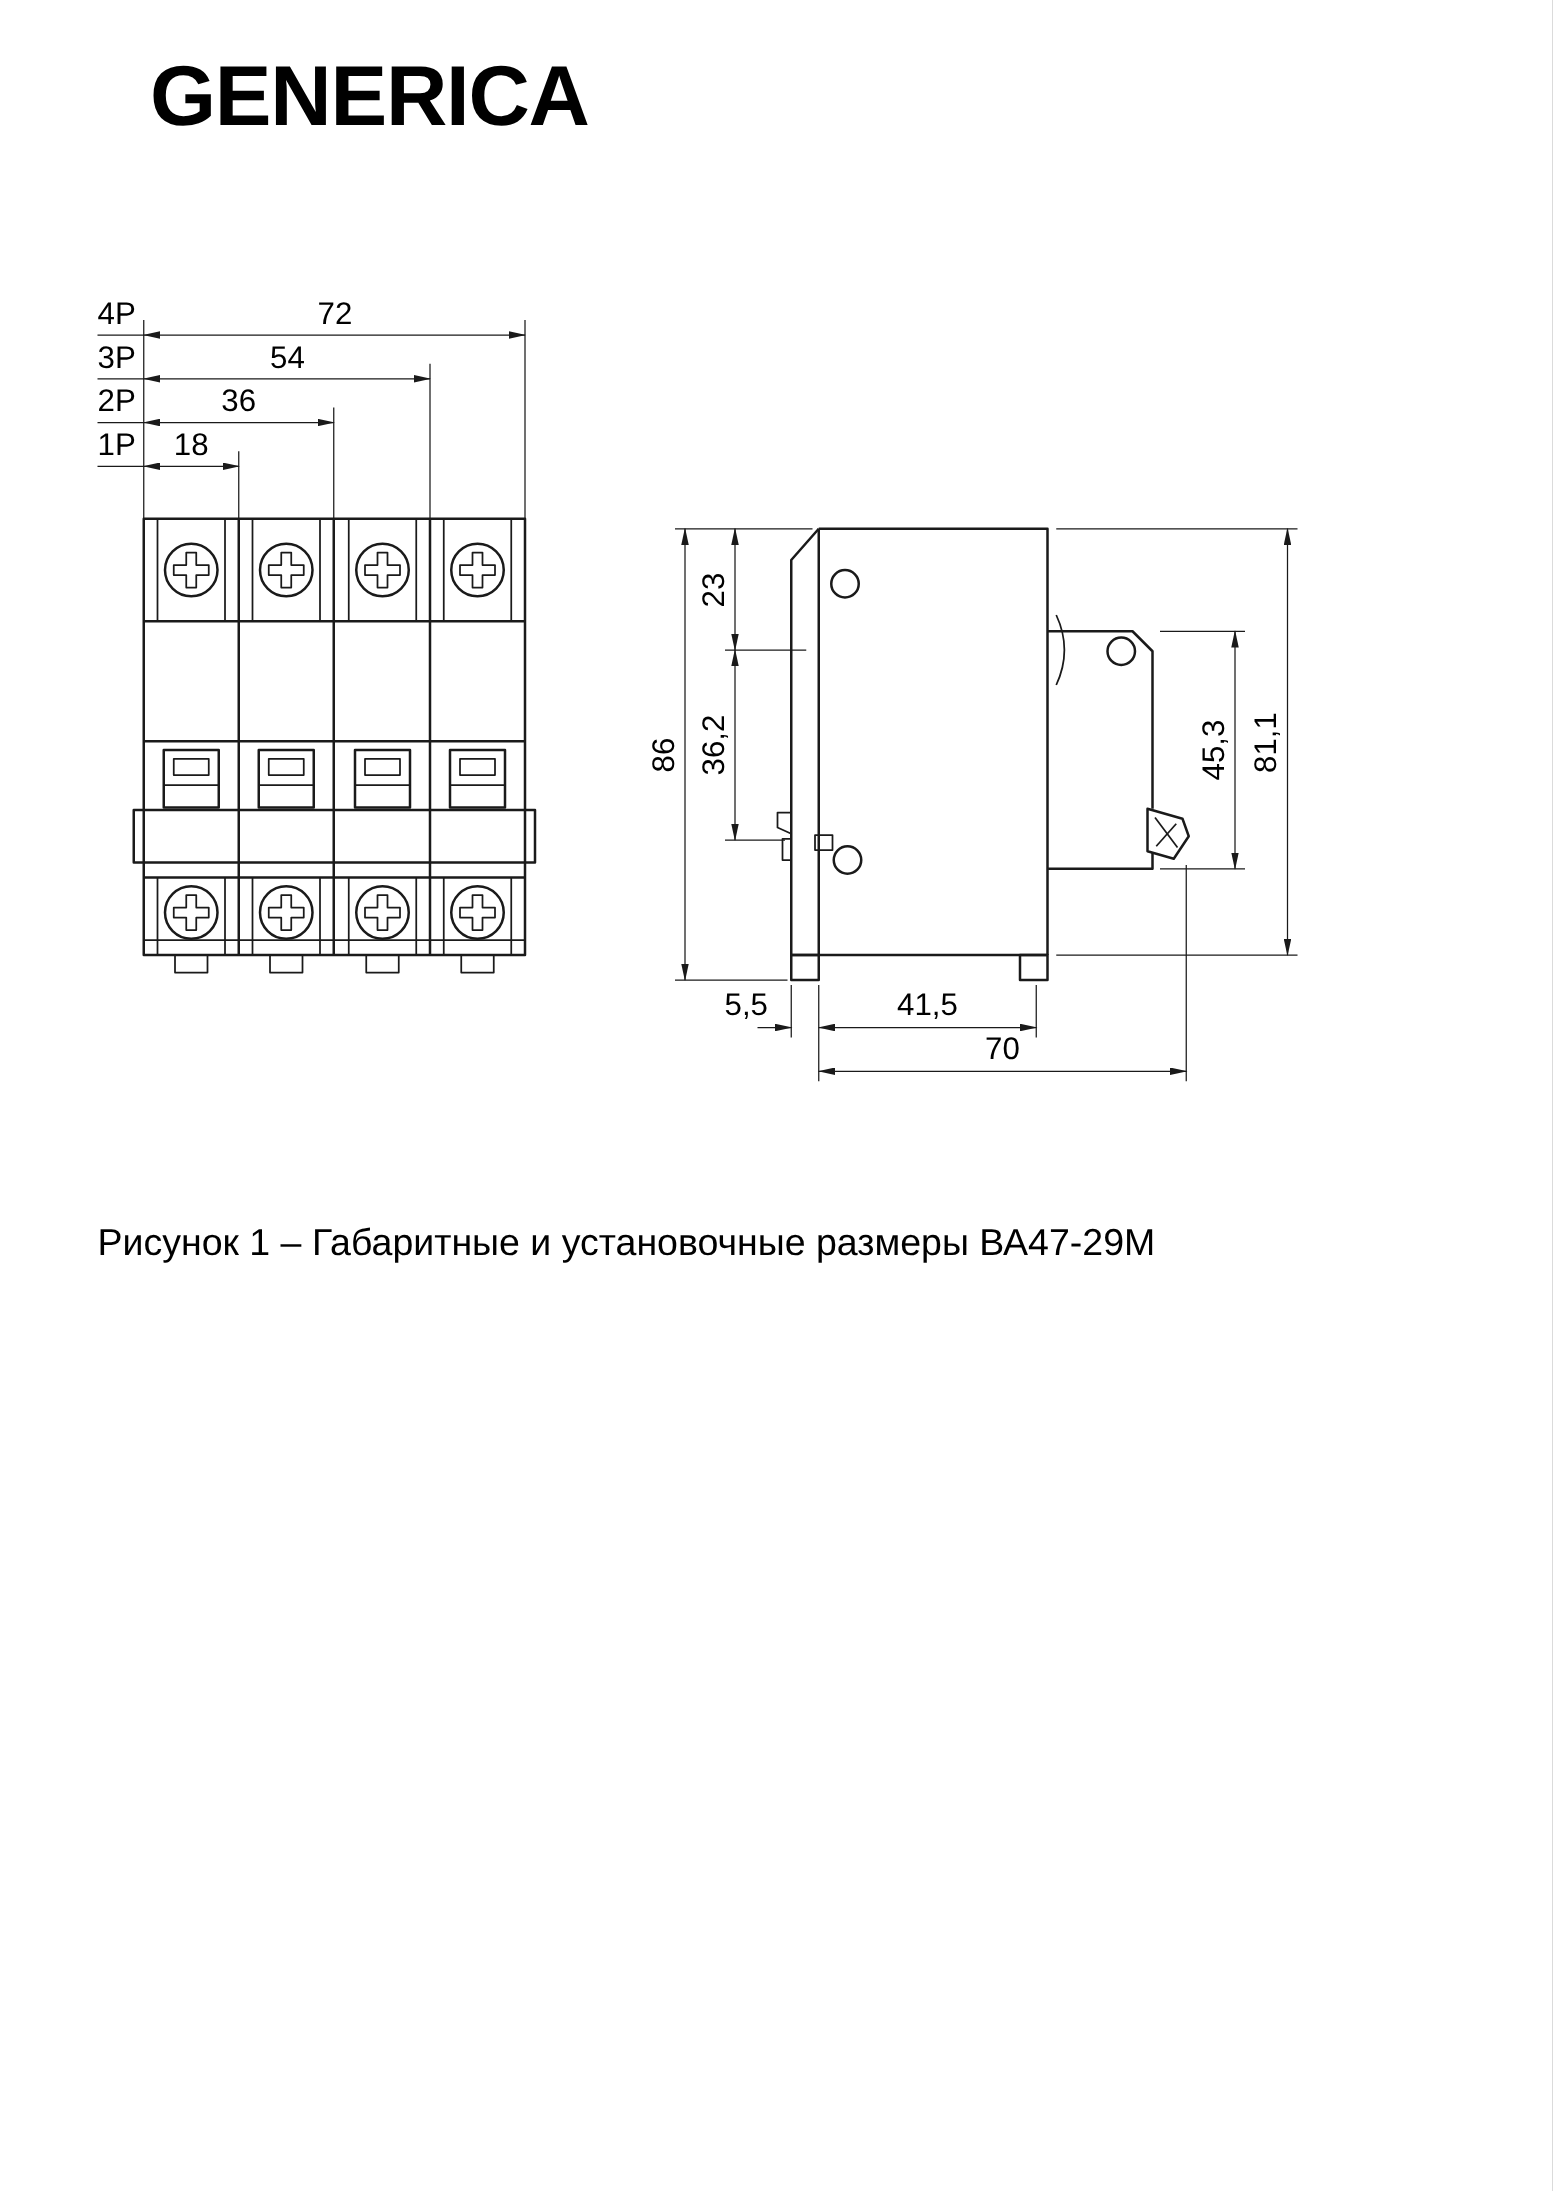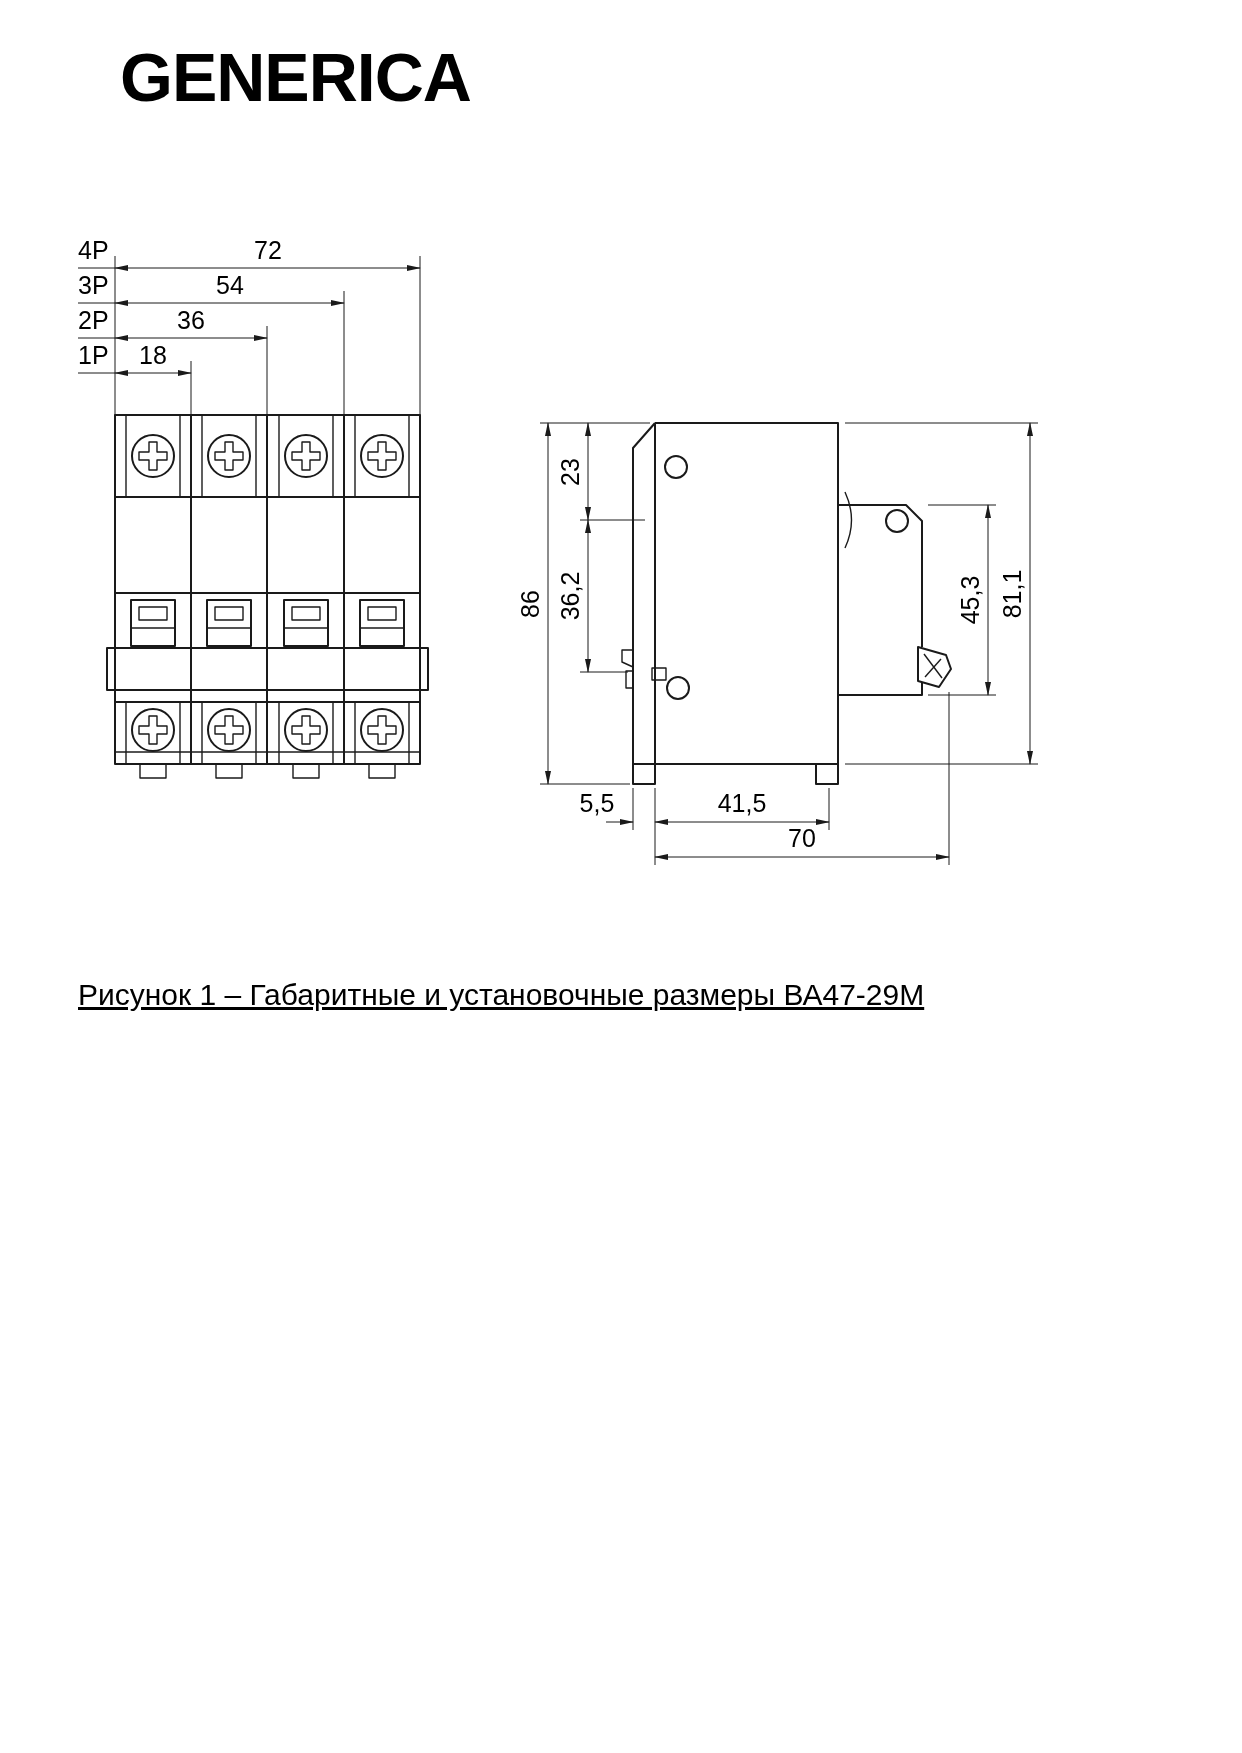--- a/index.html
+++ b/index.html
@@ -14,21 +14,21 @@
     overflow:hidden;
   }
   .logo {
     position:absolute; left:76px; top:38px;
     font-size:68px; font-weight:800; letter-spacing:-1px;
     color:#000000;
     margin-left:44px;
   }
   .caption {
     position:absolute; left:78px; top:978px;
-    font-size:30px; color:#000;text-decoration:underline;
+    font-size:30px; color:#000;
   }
   svg.drawing { position:absolute; left:0; top:0; }
   .ol   { stroke:#1a1a1a; stroke-width:2;   fill:none; stroke-linejoin:round; }
   .olt  { stroke:#1a1a1a; stroke-width:1.4; fill:none; stroke-linejoin:round; }
   .dl   { stroke:#1a1a1a; stroke-width:1;   fill:none; }
   text.t { font-family:"Liberation Sans", sans-serif; font-size:25px; fill:#000; }
 </style>
 </head>
 <body>
 

